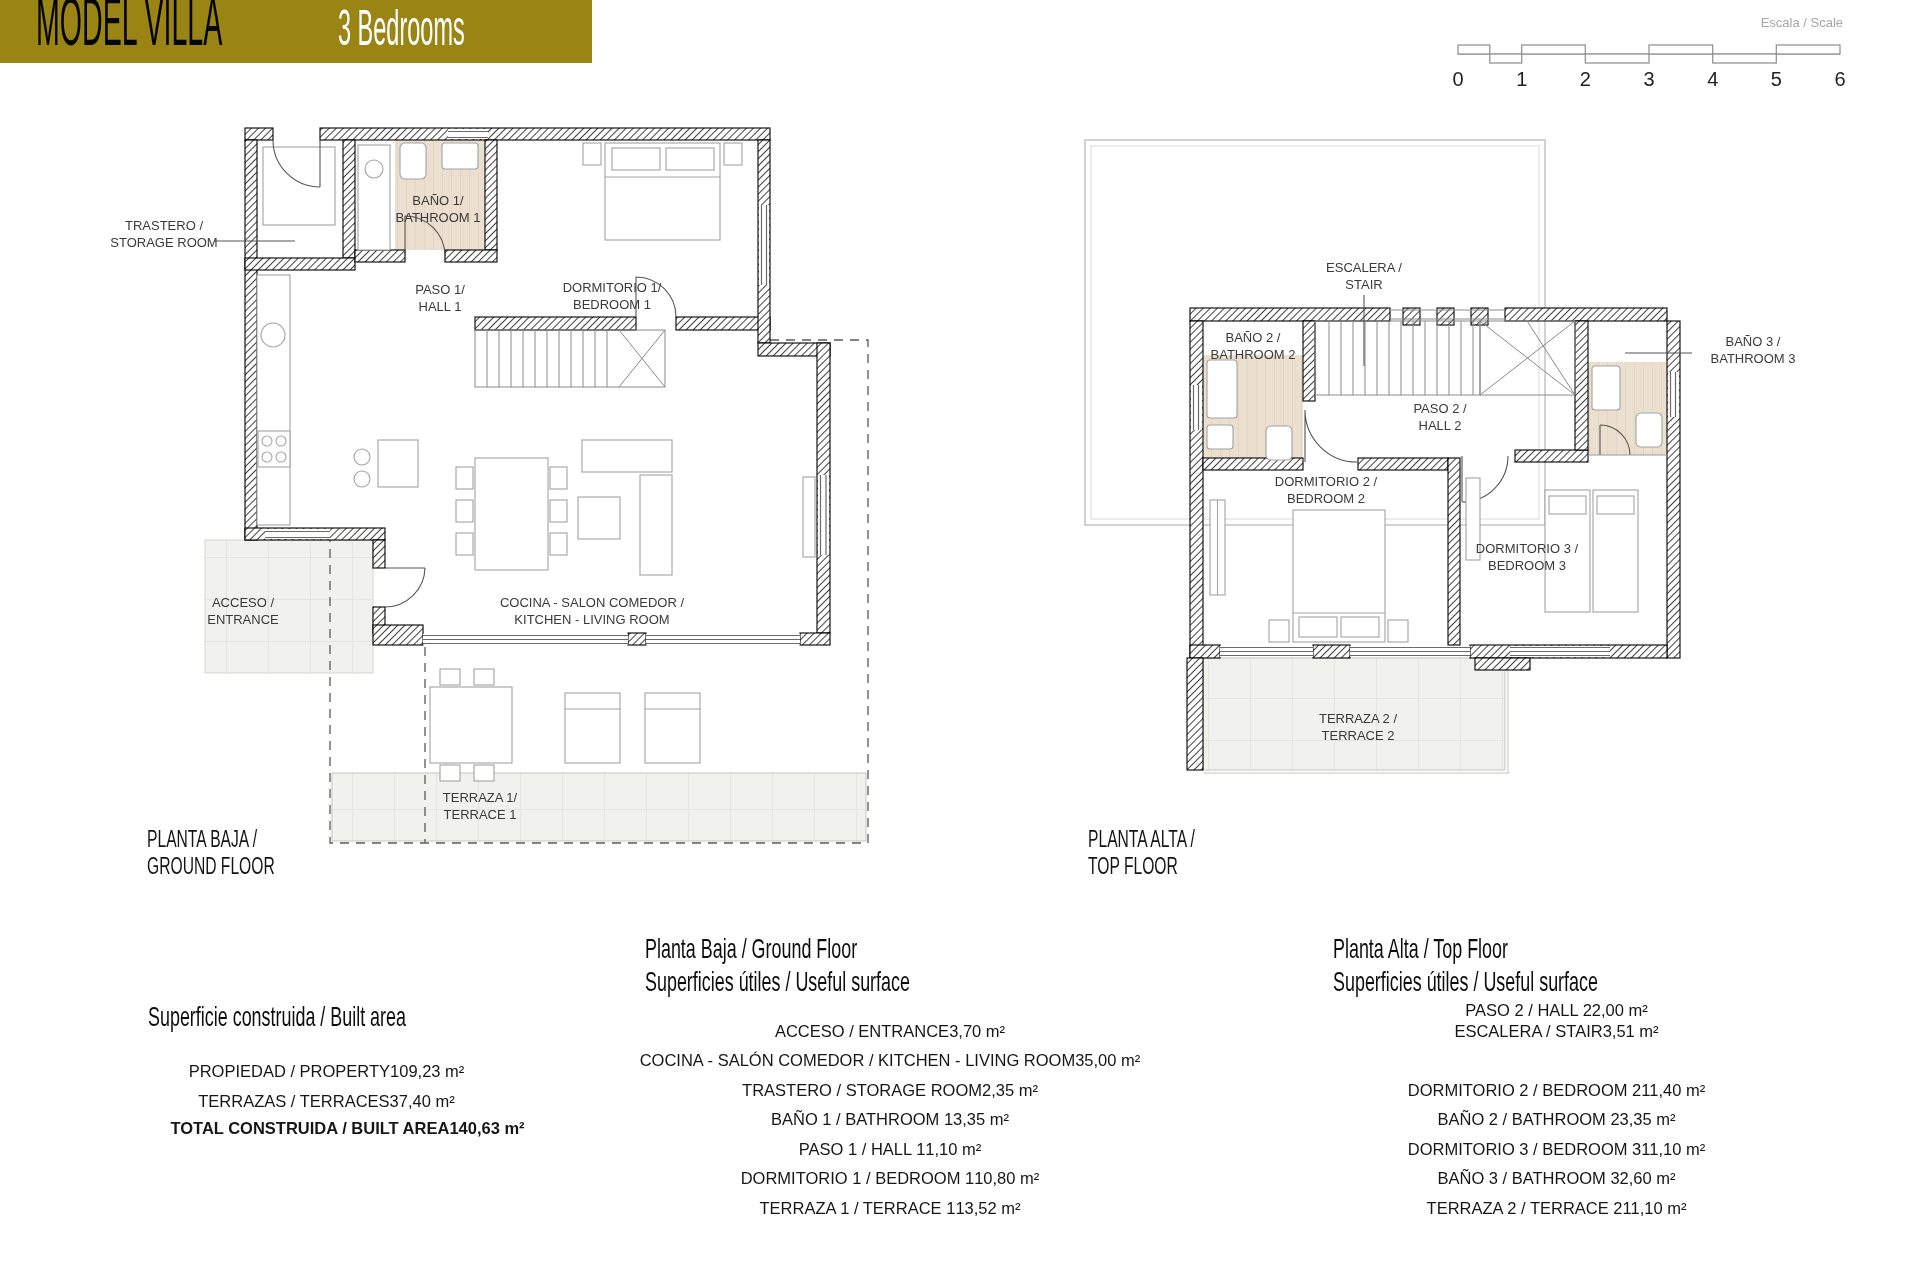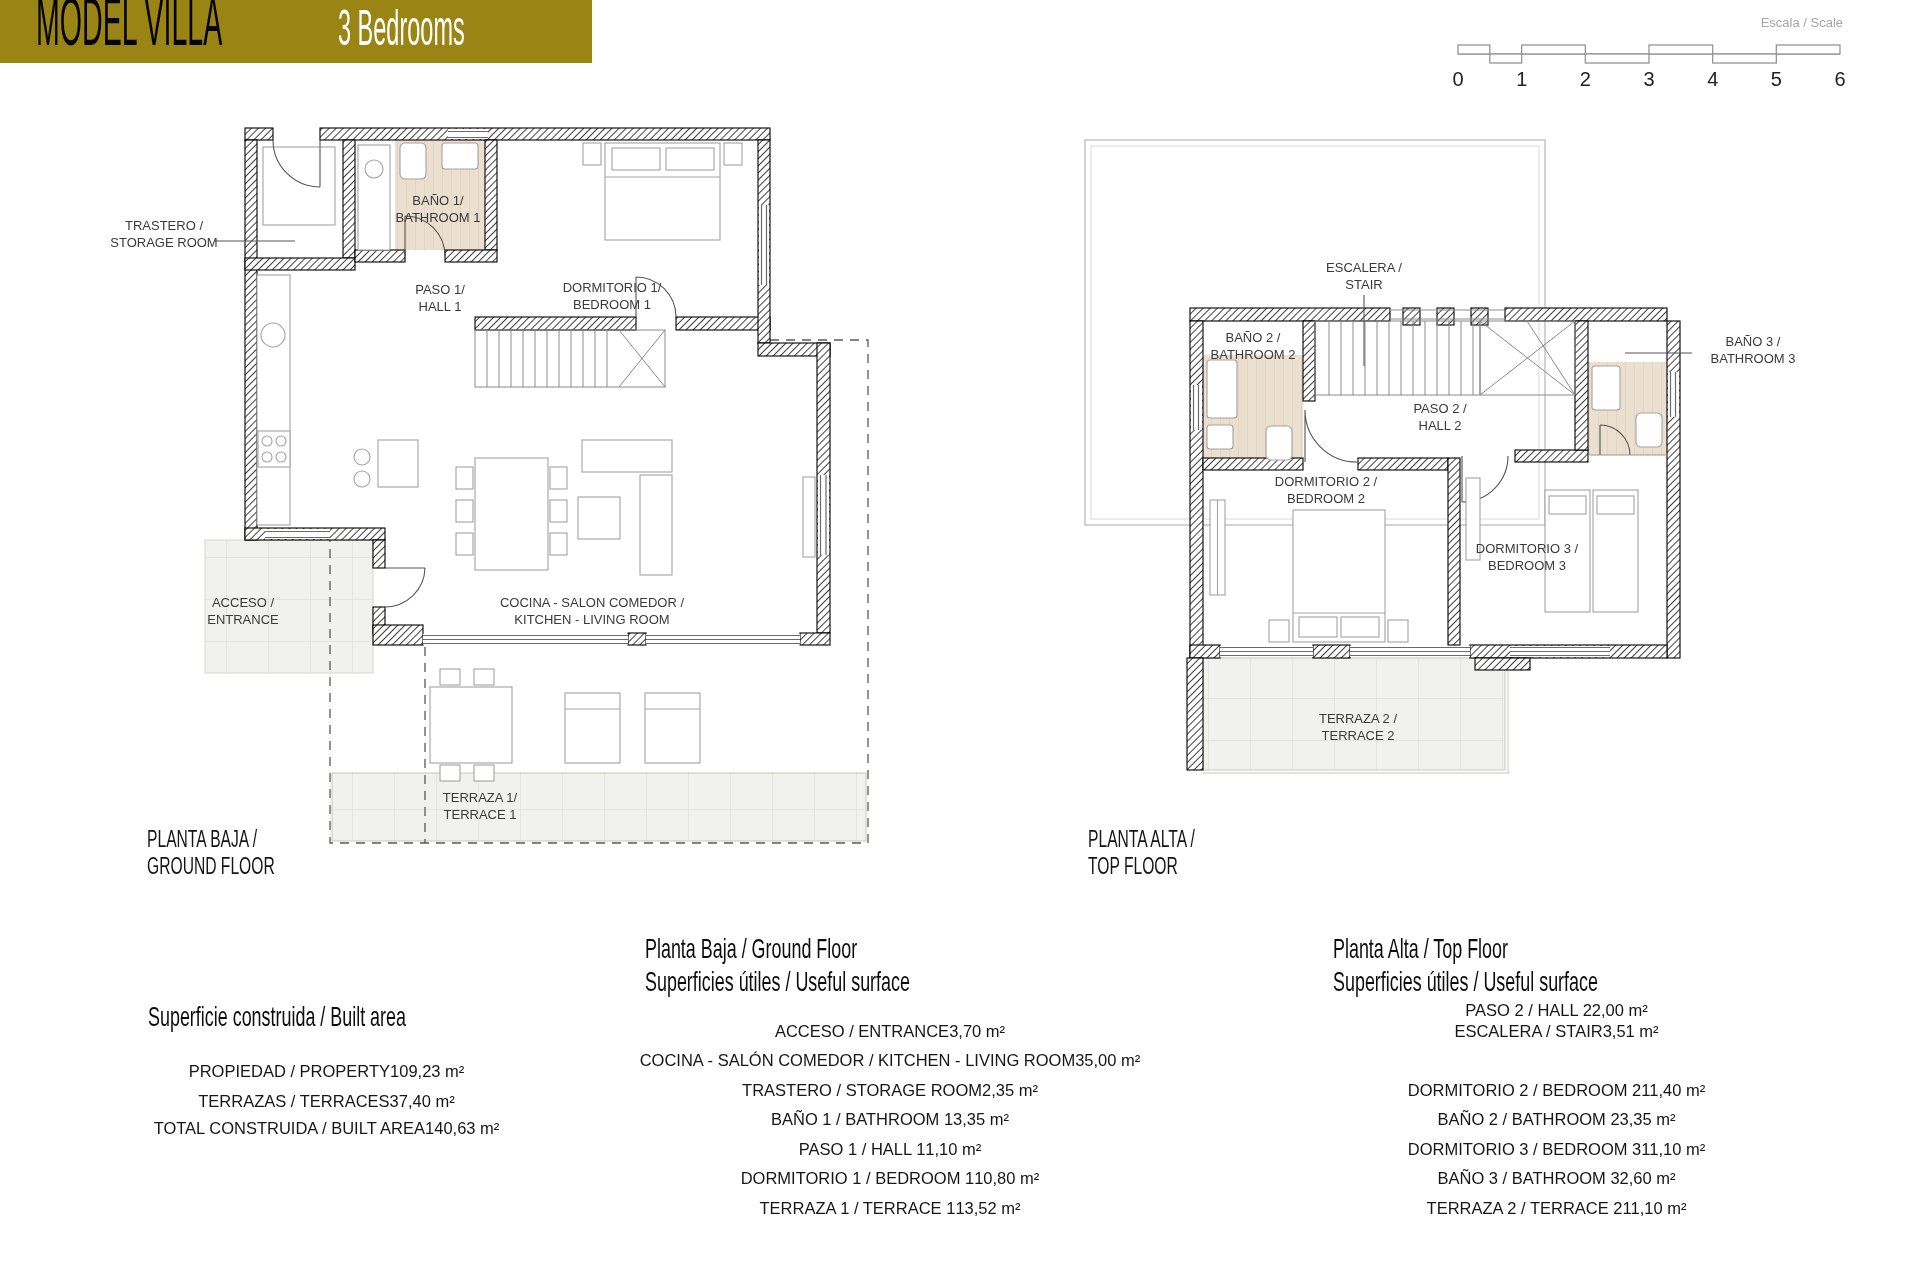--- a/index.html
+++ b/index.html
@@ -19,21 +19,21 @@
   .plan text{font-family:"Liberation Sans",sans-serif;font-size:13px;fill:#3a3a3a;}
   
   .caption{position:absolute;font-size:23px;line-height:27px;color:#141414;
            transform:scaleX(.68);transform-origin:0 0;white-space:nowrap;}
   
   .ttitle{position:absolute;font-size:28px;line-height:33px;color:#0d0d0d;
           transform:scaleX(.64);transform-origin:0 0;white-space:nowrap;}
   .tbl{position:absolute;}
   .trow{position:absolute;left:0;display:flex;justify-content:center;width:100%;
         font-size:16.5px;color:#161616;white-space:nowrap;}
-  .trow.bold{font-weight:normal;}
+  .trow.bold{font-weight:bold;margin-left:21px;}
 </style>
 </head>
 <body>
 
 <div class="page">
 
   <div class="brandbar">
     <div class="brand-title">MODEL VILLA</div>
     <div class="brand-sub">3 Bedrooms</div>
   </div>

